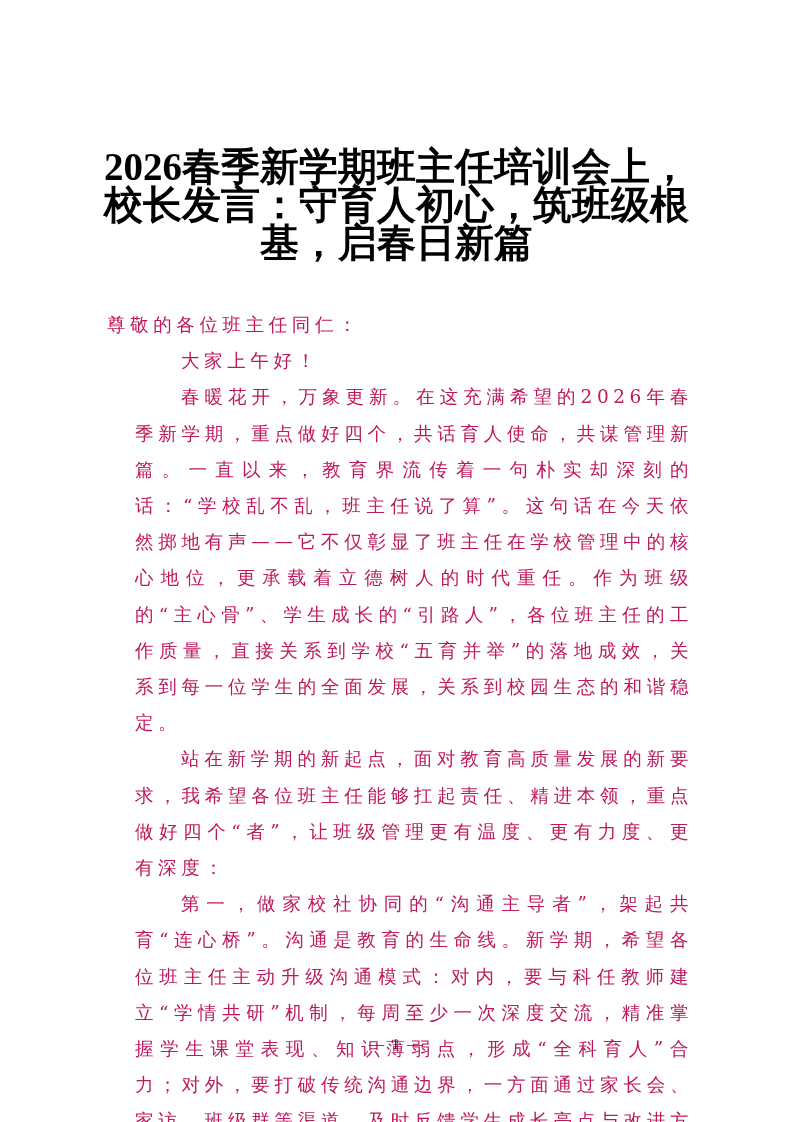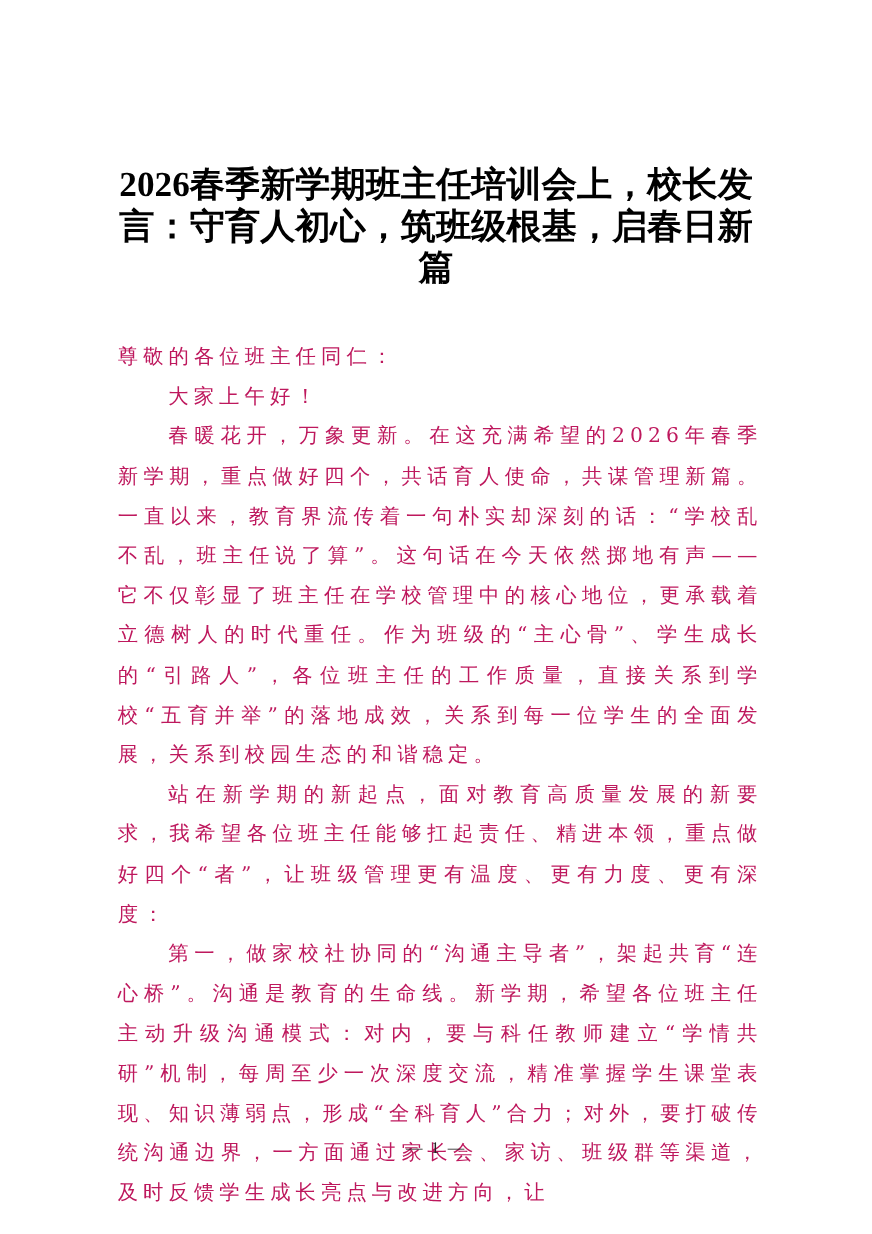--- a/index.html
+++ b/index.html
@@ -23,21 +23,21 @@
       background: #ffffff;
     }
     .title {
       position: absolute;
       left: 100px;
       top: 148px;
       width: 593px;
       text-align: center;
       font-family: "Liberation Serif", "DejaVu Serif", serif;
       font-weight: bold;
-      font-size: 32px;
+      font-size: 39px;
       line-height: 38px;
       color: #000000;
       letter-spacing: 0px;
       margin: 0;
     }
     .body-text {
       position: absolute;
       left: 107px;
       top: 307px;
       width: 586px;
@@ -48,20 +48,21 @@
       text-align: justify;
       text-justify: inter-character;
     }
     .body-text p {
       margin: 0;
       padding: 0;
     }
     .body-text p.indent {
       text-indent: 2em;
       text-indent: 46px;
+      margin-left: 28px;
     }
     .page-number {
       position: absolute;
       left: 0;
       width: 793px;
       top: 1036px;
       text-align: center;
       font-family: "Liberation Serif", "DejaVu Serif", serif;
       font-size: 15px;
       color: #222222;

